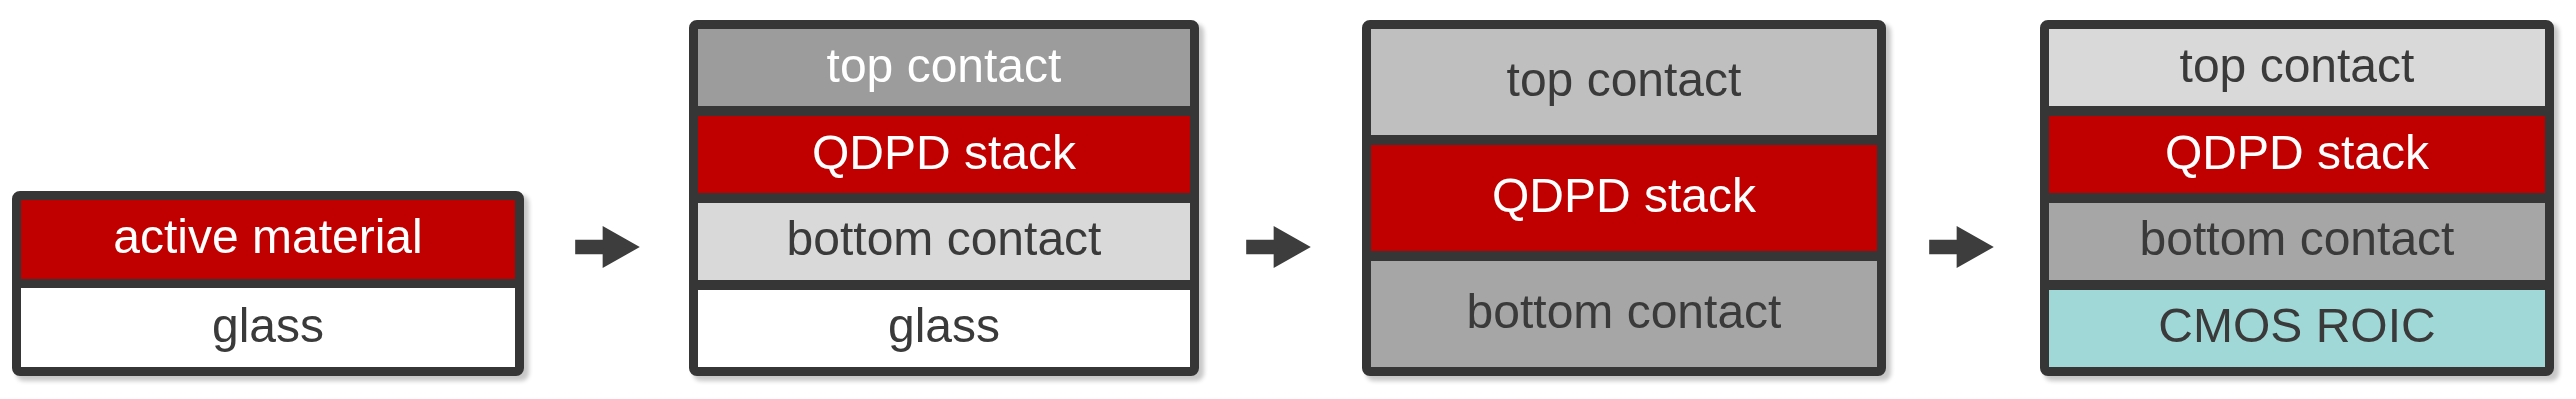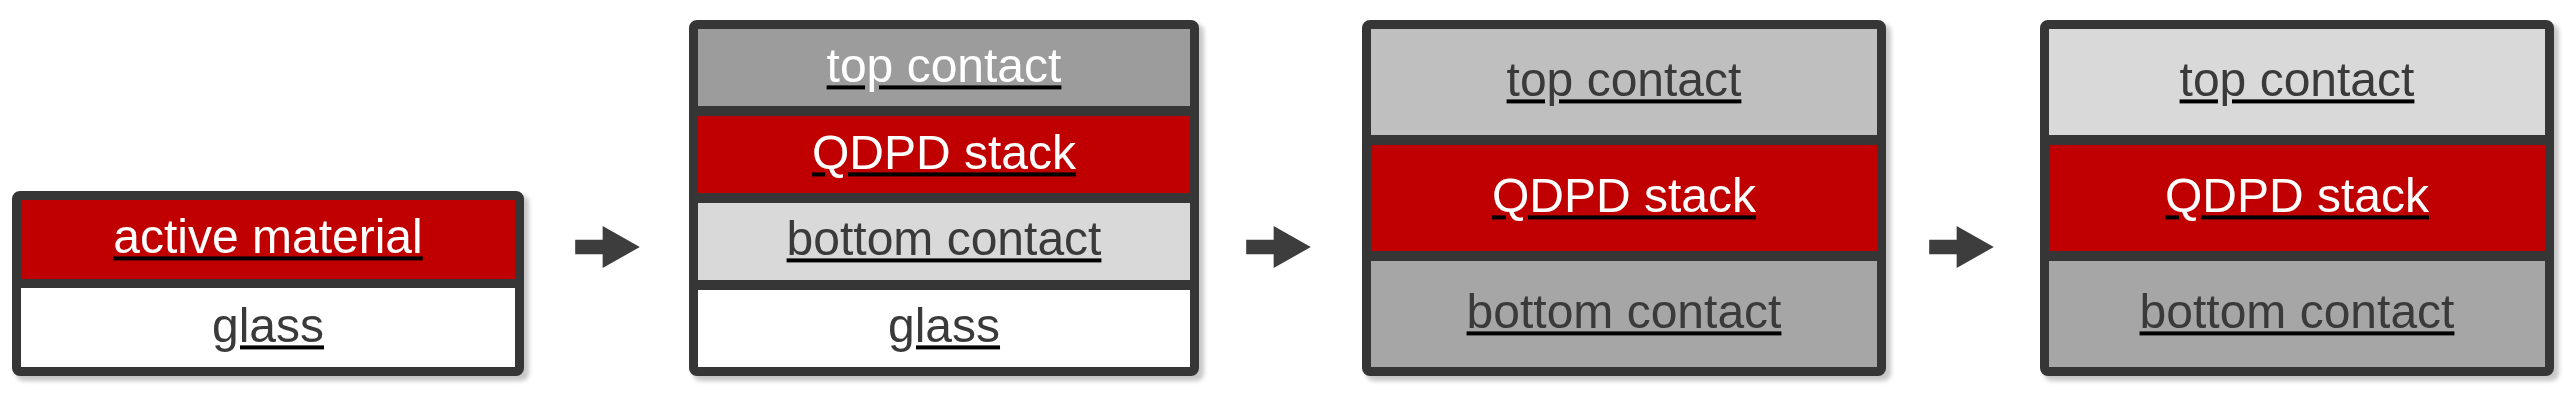--- a/index.html
+++ b/index.html
@@ -14,21 +14,20 @@
   .panel {
     position: absolute;
     box-sizing: border-box;
     border: 9.7px solid #363636;
     border-radius: 8px;
     background: #363636;          
     display: flex;
     flex-direction: column;
     gap: 9.7px;
     box-shadow: 4.8px 4.8px 4px rgba(0,0,0,0.22);
-    text-decoration: underline;
   }
   .layer {
     flex: 1 1 0;
     display: flex;
     align-items: center;
     justify-content: center;
     overflow: hidden;
   }
   .layer-label {
     font-size: 48px;
@@ -103,16 +102,19 @@
   <section class="panel" id="panel-4">
     <div class="layer" style="background: rgb(217, 217, 217); color: rgb(58, 58, 58);">
       <span class="layer-label">top contact</span>
     </div>
     <div class="layer" style="background: rgb(192, 0, 0); color: rgb(255, 255, 255);">
       <span class="layer-label">QDPD stack</span>
     </div>
     <div class="layer" style="background: rgb(166, 166, 166); color: rgb(58, 58, 58);">
       <span class="layer-label">bottom contact</span>
     </div>
+    <div class="layer" style="background: rgb(160, 216, 216); color: rgb(58, 58, 58);">
+      <span class="layer-label">CMOS ROIC</span>
+    </div>
   </section>
 
 </div>
 
 
 </body></html>

